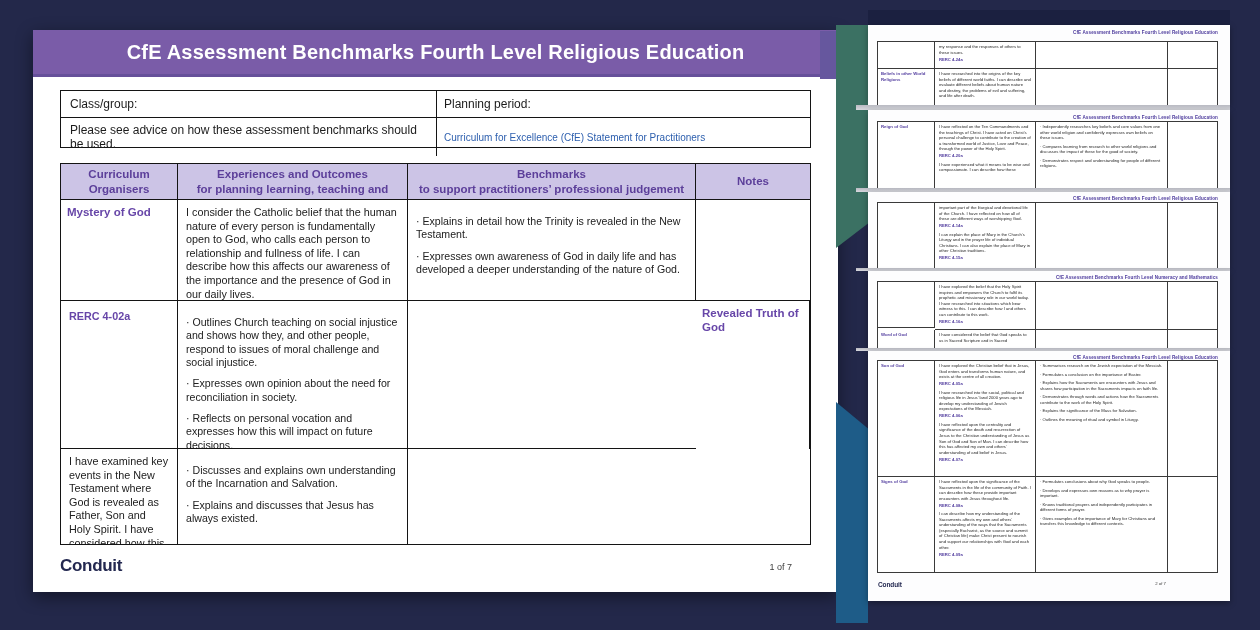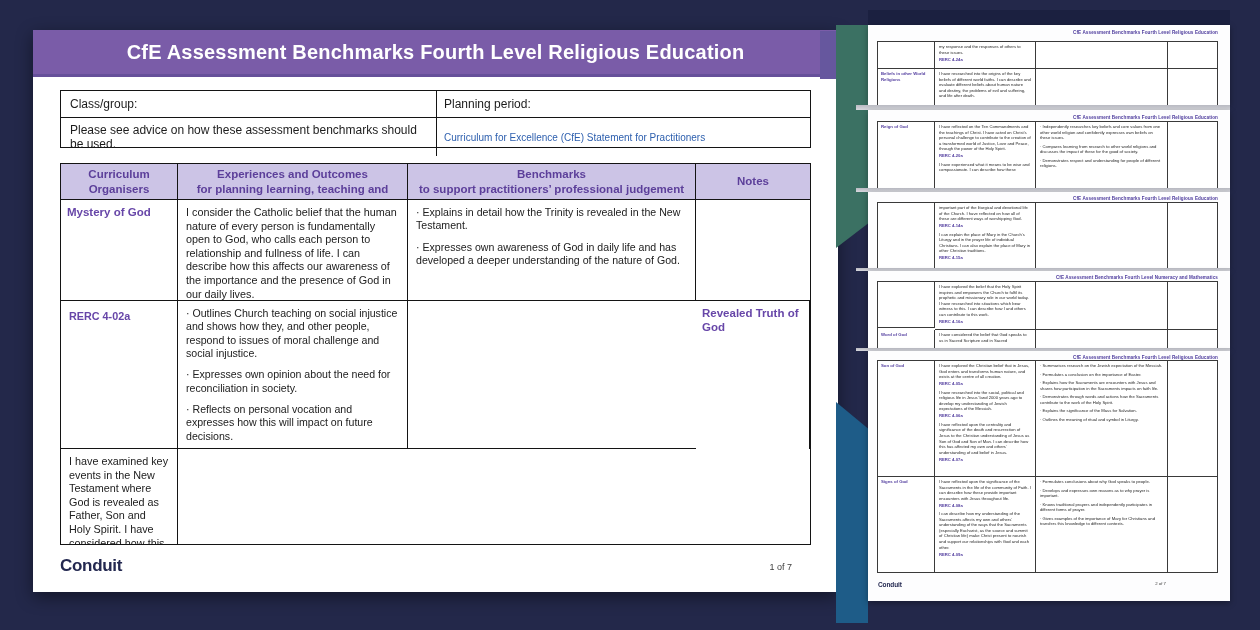--- a/index.html
+++ b/index.html
@@ -29,21 +29,21 @@
   .mt-cell{ border-right:1.4px solid #141414; border-bottom:1.4px solid #141414; overflow:hidden; }
   .mt-cell.lastcol{ border-right:none; }
   .mt-cell.lastrow{ border-bottom:none; }
   .hdr{ background:#ccc4e6; color:#5c3f9a; font-weight:bold; font-size:11.5px;
     display:flex; flex-direction:column; align-items:center; justify-content:center; text-align:center; line-height:1.3; padding:0 4px; }
   .hdr .sub{ font-weight:bold; }
   .org-cell{ padding:6px 6px; color:#6746a8; font-weight:bold; font-size:11.5px; line-height:1.2; }
   .eo-cell{ padding:6px 8px; font-size:10.8px; color:#212121; line-height:1.26; display:flex; flex-direction:column; }
   .eo-text{ margin-bottom:2px; }
   .eo-code{ text-align:left; color:#6746a8; font-weight:bold; font-size:10.8px; margin:3px 0 6px 0; }
-  .bm-cell{ padding:6px 8px; font-size:10.6px; color:#212121; line-height:1.26; }
+  .bm-cell{ padding:15px 8px; font-size:10.6px; color:#212121; line-height:1.26; }
   .bullet-item{ margin-bottom:8px; }
   .bullet-item::before{ content:"· "; }
   .notes-cell{ background:#fff; }
 
   .page-footer-logo{ position:absolute; left:27px; bottom:16px; font-size:17px; font-weight:bold;
     color:#232850; letter-spacing:-.3px; }
   .page-footer-num{ position:absolute; right:46px; bottom:20px; font-size:9px; color:#3c3c3c; }
 
   
   .shape{ position:absolute; }
@@ -126,20 +126,24 @@
         <div class="bullet-item">Expresses own opinion about the need for reconciliation in society.</div>
         <div class="bullet-item">Reflects on personal vocation and expresses how this will impact on future decisions.</div>
       </div>
     <div class="mt-cell notes-cell lastcol"></div>
 
     <div class="mt-cell org-cell lastrow">Revealed Truth of God</div>
     <div class="mt-cell eo-cell lastrow">
         <div class="eo-text">I have examined key events in the New Testament where God is revealed as Father, Son and Holy Spirit. I have considered how this affects my understanding of the nature of God.</div>
         <div class="eo-code">RERC 4-04a</div>
       </div>
+    <div class="mt-cell bm-cell lastrow">
+        <div class="bullet-item">Discusses and explains own understanding of the Incarnation and Salvation.</div>
+        <div class="bullet-item">Explains and discusses that Jesus has always existed.</div>
+      </div>
     <div class="mt-cell notes-cell lastcol lastrow"></div>
   </div>
 
   <div class="page-footer-logo">Conduit</div>
   <div class="page-footer-num">1 of 7</div>
 </div>
 
 <div class="shape purple-rect"></div>
 <div class="shape teal-band"></div>
 <div class="shape blue-band"></div>

